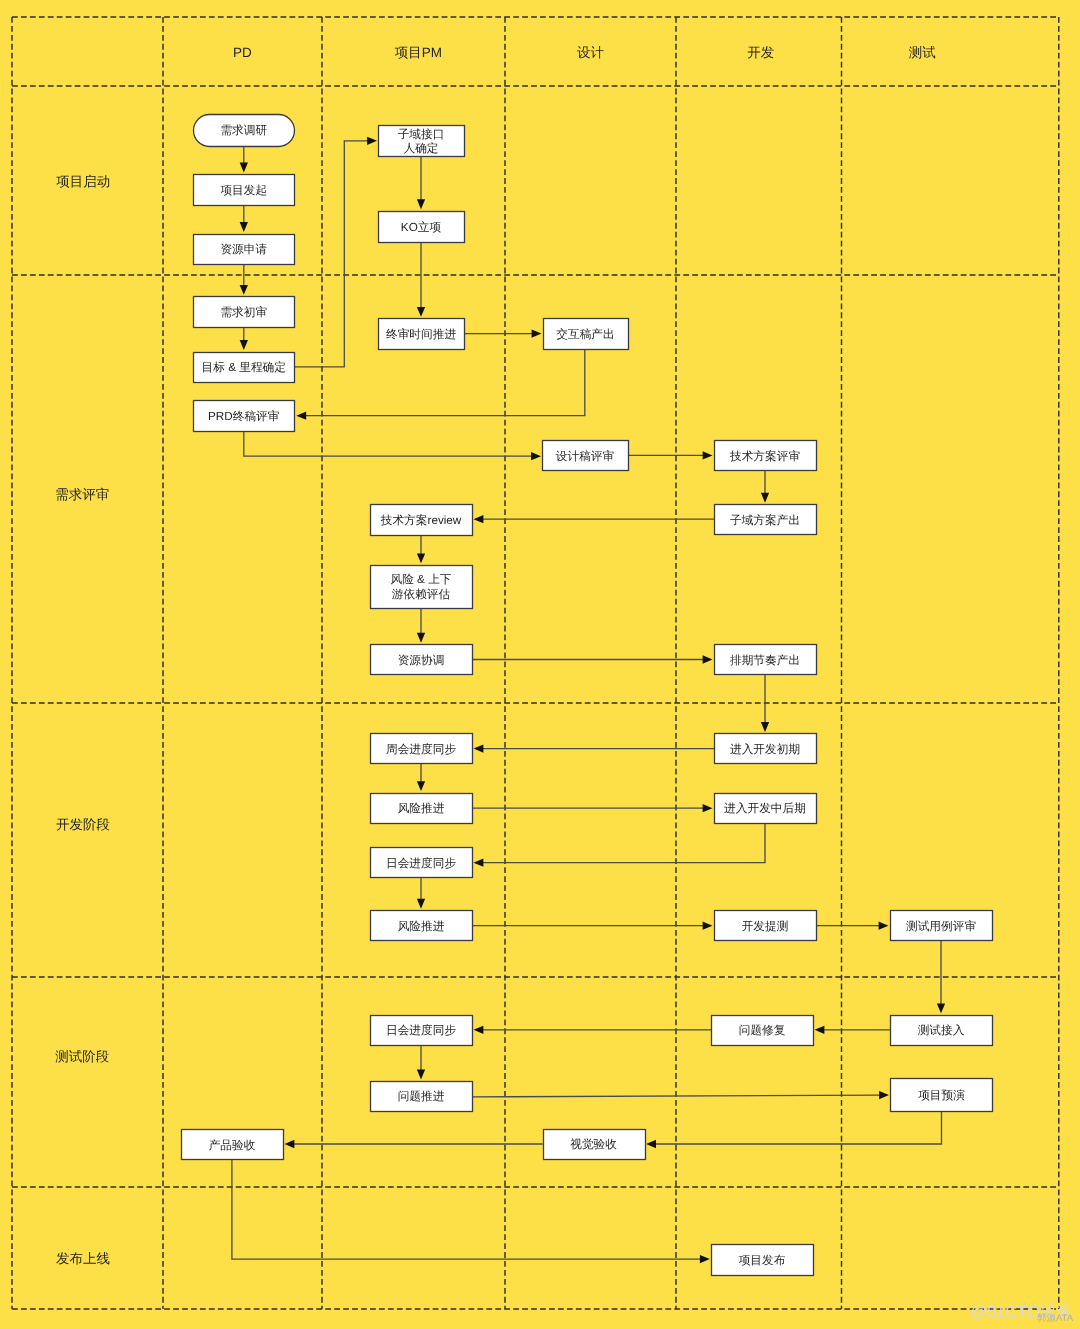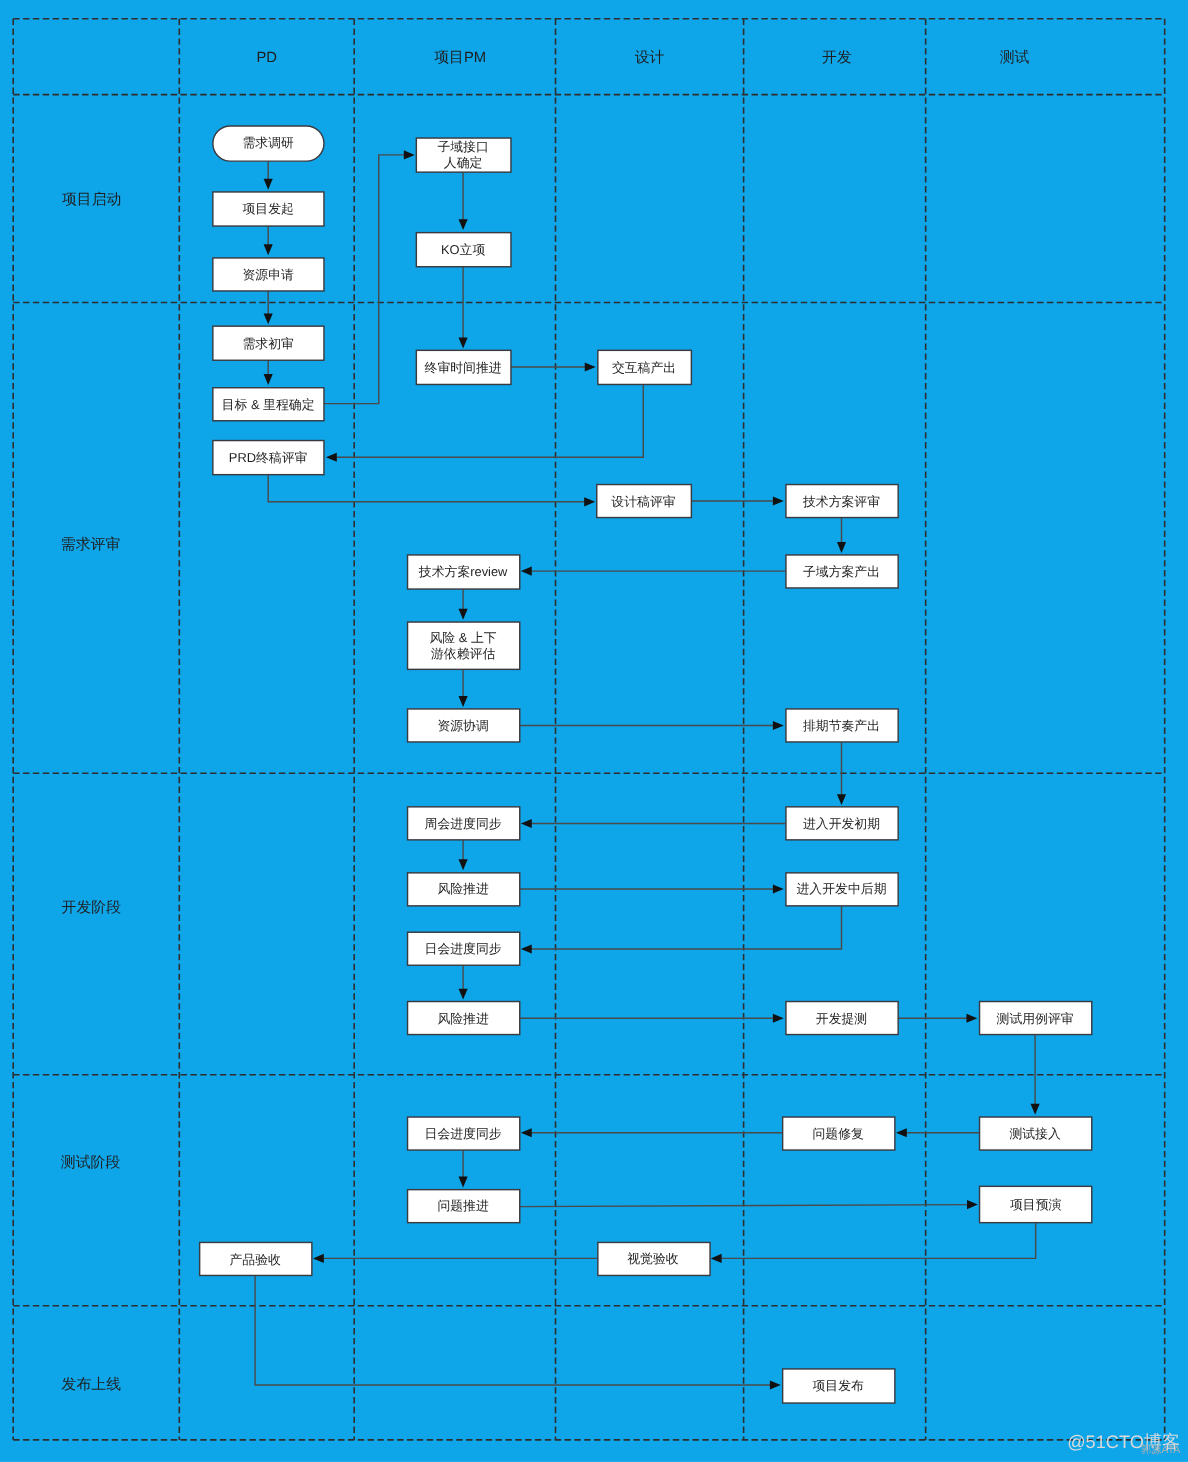--- a/index.html
+++ b/index.html
@@ -1,19 +1,19 @@
 <!DOCTYPE html>
 <html lang="zh"><head>
 <meta charset="utf-8">
 <title>flowchart</title>
 <style>
   html,body{margin:0;padding:0;background:#ffffff;}
   body{width:1080px;height:1329px;overflow:hidden;
        font-family:"Liberation Sans","DejaVu Sans",sans-serif;}
-  #chart{position:relative;width:1080px;height:1329px;background:#0ea5e9;}
+  #chart{position:relative;width:1080px;height:1329px;background:#fde047;}
   svg{display:block;shape-rendering:geometricPrecision;}
   text{-webkit-font-smoothing:antialiased;text-rendering:geometricPrecision;}
   .lane-line{stroke:#2e2e2e;stroke-width:1.45;fill:none;stroke-dasharray:5.8 3.15;}
   .node-box{fill:#ffffff;stroke:#3a3a40;stroke-width:1.3;}
   .edge{stroke:#4a4a4a;stroke-width:1.3;fill:none;stroke-linecap:butt;stroke-linejoin:miter;}
   .arrowhead{fill:#111111;stroke:none;}
   .lane-head{font-size:13.5px;fill:#1f1f1f;}
   .lane-phase{font-size:13.5px;fill:#1f1f1f;}
   .node-text{font-size:11.7px;fill:#1f1f1f;}
   .wm-main{font-size:16.5px;fill:#dadada;letter-spacing:0px;}

